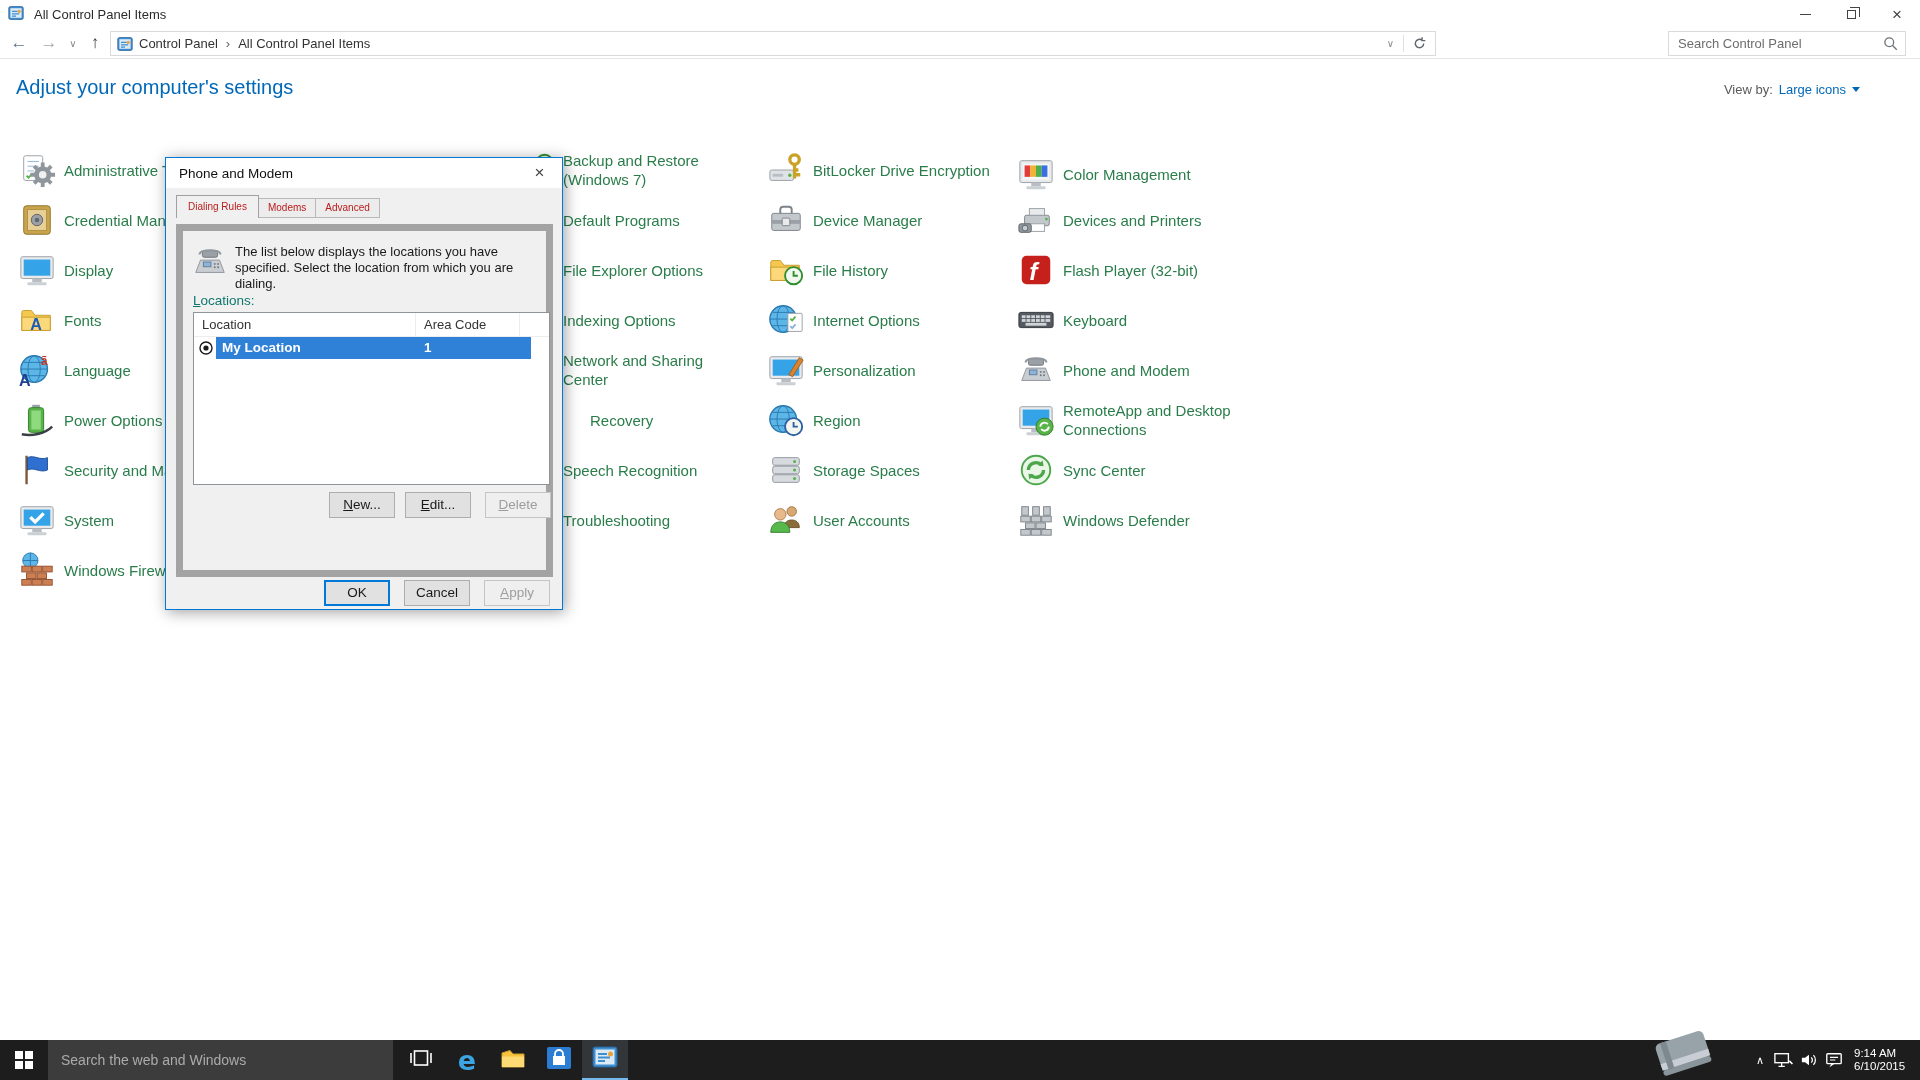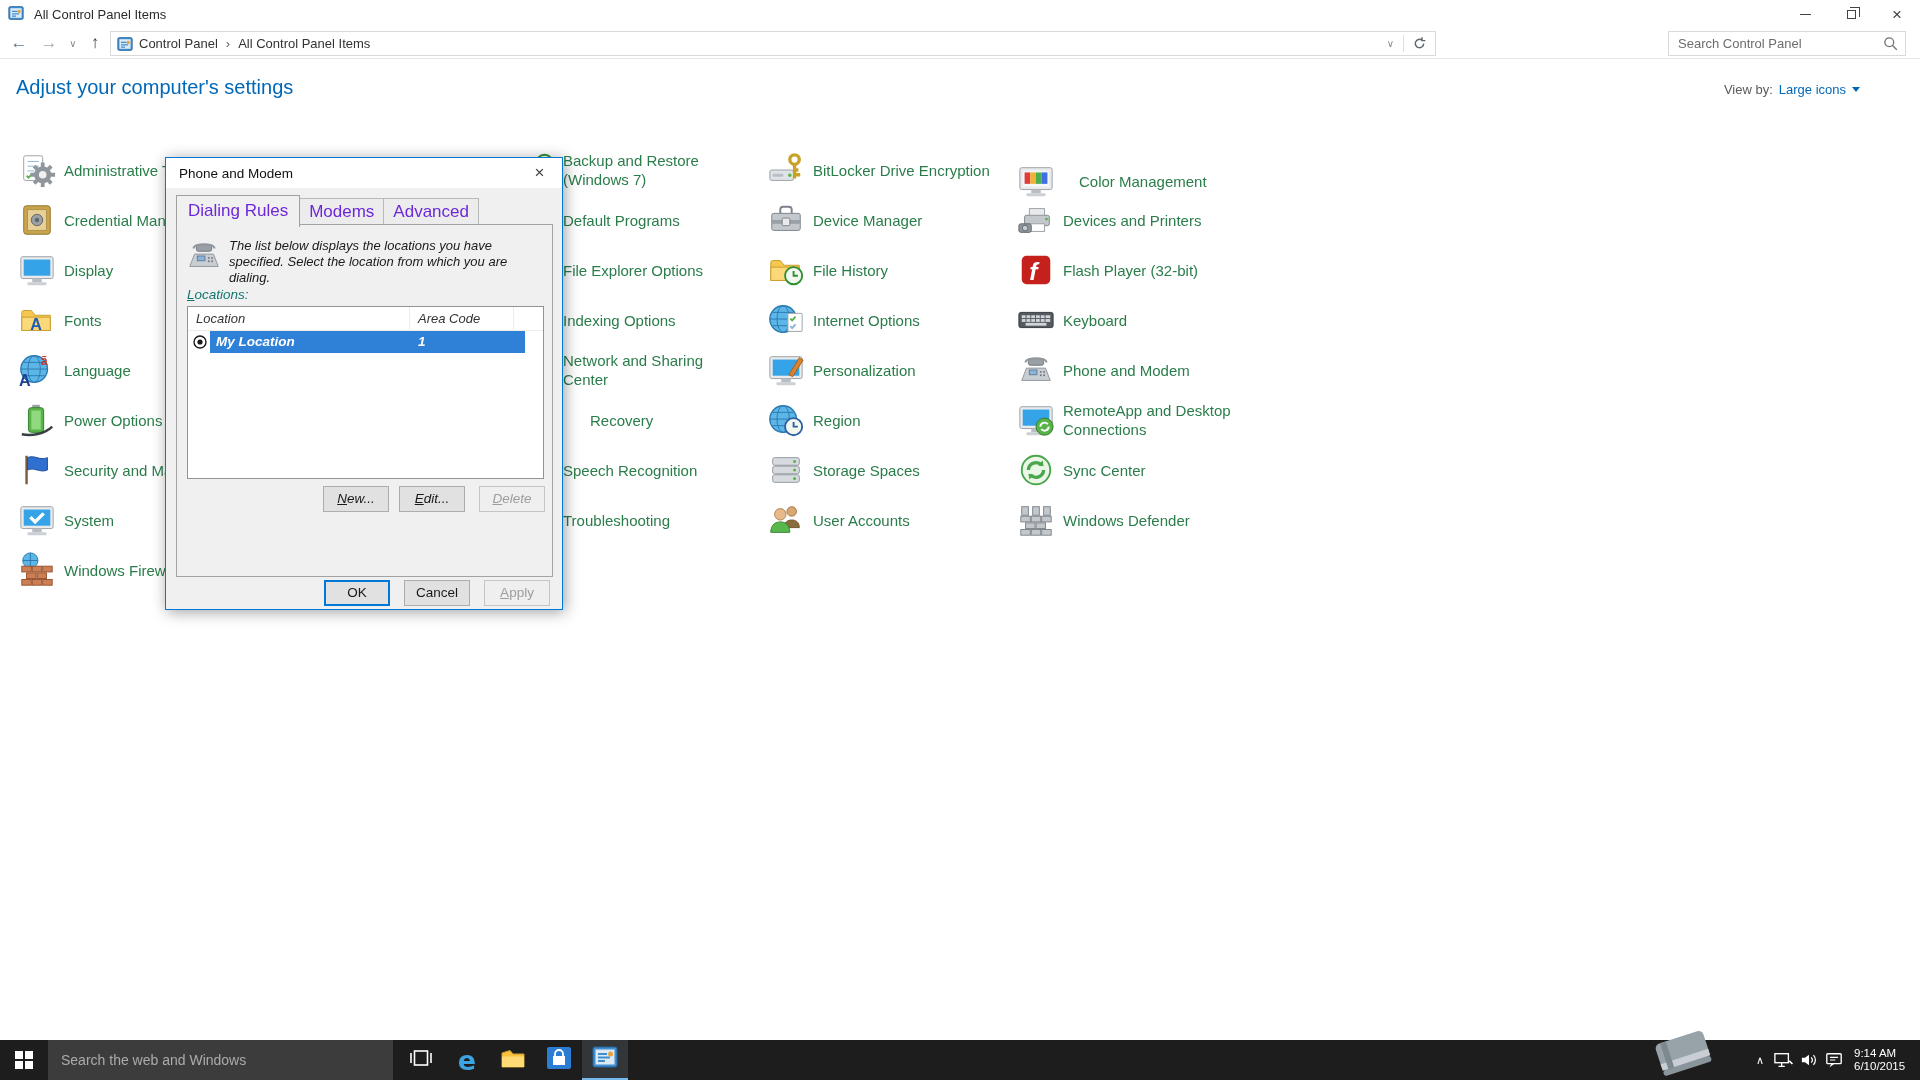--- a/index.html
+++ b/index.html
@@ -47,24 +47,24 @@
   .cp-item .ic { width:38px; height:38px; flex:0 0 38px; }
   .cp-item .lbl { margin-left:8px; width:186px; font-size:15px; line-height:19px; color:#2a7d4a; }
 
   
   .dialog { position:absolute; left:165px; top:157px; width:398px; height:453px; background:#f0f0f0; border:1px solid #0078d7; box-shadow:2px 2px 14px rgba(0,0,0,.38); z-index:100; font-size:14px; }
   .dlg-titlebar { height:30px; background:#fff; display:flex; align-items:center; }
   .dlg-title { margin-left:13px; font-size:13.5px; color:#111; }
   .dlg-close { margin-left:auto; width:45px; height:29px; display:flex; align-items:center; justify-content:center; font-size:17px; color:#444; }
   .dlg-body { position:relative; height:422px; }
   .tabs { position:absolute; left:10px; top:7px; display:flex; align-items:flex-end; }
-  .tab { padding:3px 9px 4px 9px; font-size:17px; color:#6d28d9; background:#ececec; border:1px solid #b9b9b9; border-left:none; }
+  .tab { padding:3px 9px 4px 9px; font-size:10px; color:#b91c1c; background:#ececec; border:1px solid #b9b9b9; border-left:none; }
   .tab:first-child { border-left:1px solid #b9b9b9; }
   .tab.active { background:#f0f0f0; border:1px solid #a0a0a0; border-bottom:none; padding:5px 11px 6px 11px; position:relative; z-index:3; }
-  .tabpage { position:absolute; left:10px; top:36px; width:377px; height:353px; background:#f0f0f0; border:1px solid #a3a3a3; z-index:1;font-style:italic; }
+  .tabpage { position:absolute; left:10px; top:36px; width:377px; height:353px; background:#f0f0f0; border:7px solid #a3a3a3; z-index:1; }
   .dlg-desc { position:absolute; left:52px; top:13px; width:312px; font-size:13px; color:#1a1a1a; line-height:16px; }
   .dlg-phone-ic { position:absolute; left:8px; top:12px; width:36px; height:36px; }
   .loc-label { position:absolute; left:10px; top:62px; font-size:13.5px; color:#0f766e; }
   .accel::first-letter { text-decoration:underline; }
   .listbox { position:absolute; left:10px; top:81px; width:357px; height:173px; background:#fff; border:1px solid #8f9499; }
   .lv-header { display:flex; height:24px; font-size:13px; color:#333; border-bottom:1px solid #ededed; }
   .lv-h-cell { padding:4px 0 0 8px; position:relative; }
   .lv-h-cell.c1 { width:222px; border-right:1px solid #ededed; }
   .lv-h-cell.c2 { width:104px; border-right:1px solid #ededed; }
   .lv-row { position:relative; height:24px; display:flex; align-items:center;border-radius:8px; }
@@ -196,21 +196,21 @@
     <div class="cp-item" style="left: 767px; top: 145px;">
       <span class="ic"><svg viewBox="0 0 40 40" width="38" height="38">
           <rect x="3" y="20" width="25" height="11" rx="2" fill="#dfe3e7" stroke="#9aa0a6"></rect>
           <rect x="6" y="24" width="11" height="3" fill="#b9bec4"></rect>
           <circle cx="24" cy="25.5" r="1.8" fill="#58b348"></circle>
           <circle cx="29" cy="9" r="5" fill="none" stroke="#c9a227" stroke-width="3.5"></circle>
           <path d="M29 14v15M29 25h6M29 20h4" stroke="#c9a227" stroke-width="3.5" fill="none"></path>
         </svg></span>
       <span class="lbl">BitLocker Drive Encryption</span>
     </div>
-    <div class="cp-item" style="left: 1017px; top: 156px; gap: 16px;">
+    <div class="cp-item" style="left: 1017px; top: 149px;">
       <span class="ic"><svg viewBox="0 0 40 40" width="38" height="38">
           <rect x="3" y="6" width="34" height="23" rx="2" fill="#e8eaec" stroke="#9aa0a6"></rect>
           <rect x="6" y="9" width="28" height="17" fill="#f4f6f8"></rect>
           <rect x="15" y="29" width="10" height="4" fill="#b9bec4"></rect>
           <rect x="10" y="33" width="20" height="3" rx="1" fill="#cbd0d5"></rect>
           <rect x="8" y="11" width="6" height="12" fill="#e23b3b"></rect>
           <rect x="14" y="11" width="6" height="12" fill="#f2b233"></rect>
           <rect x="20" y="11" width="6" height="12" fill="#4cae4c"></rect>
           <rect x="26" y="11" width="6" height="12" fill="#3b6fe2"></rect>
         </svg></span>

